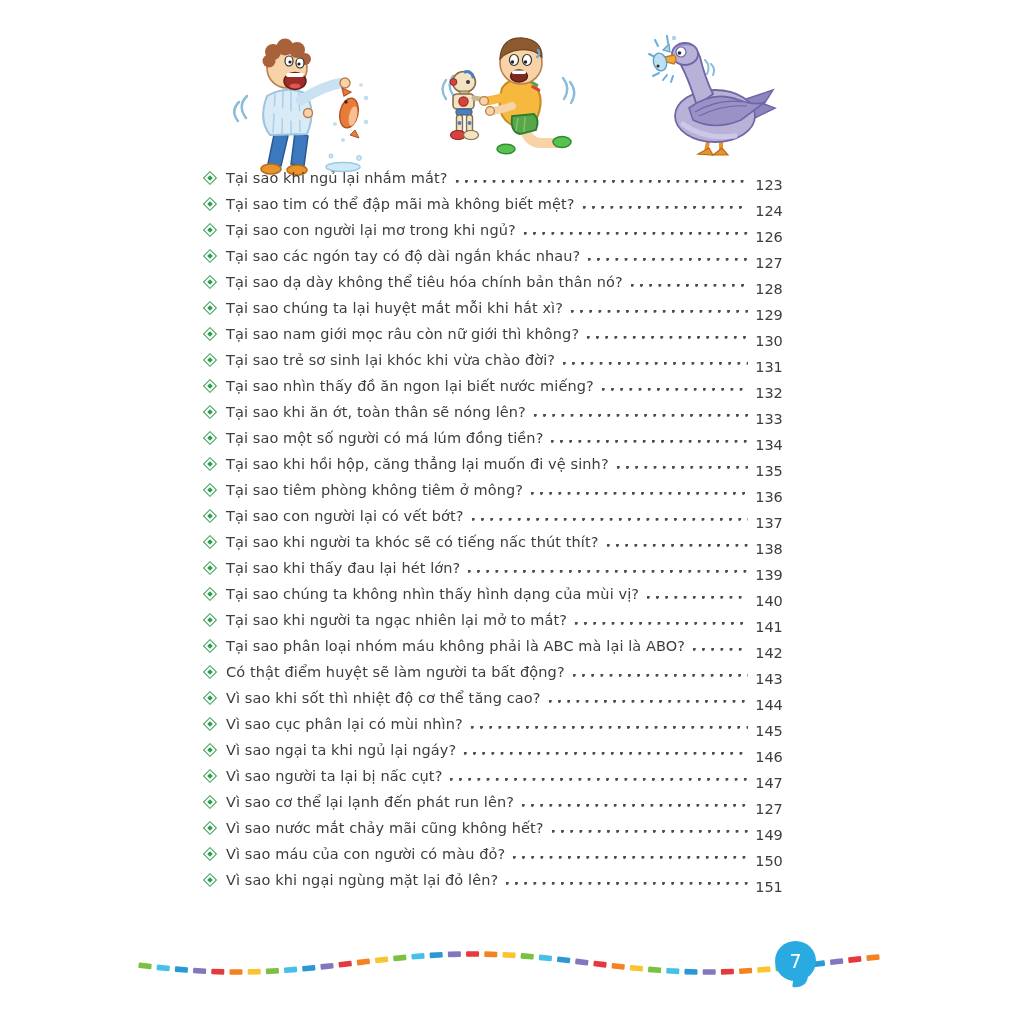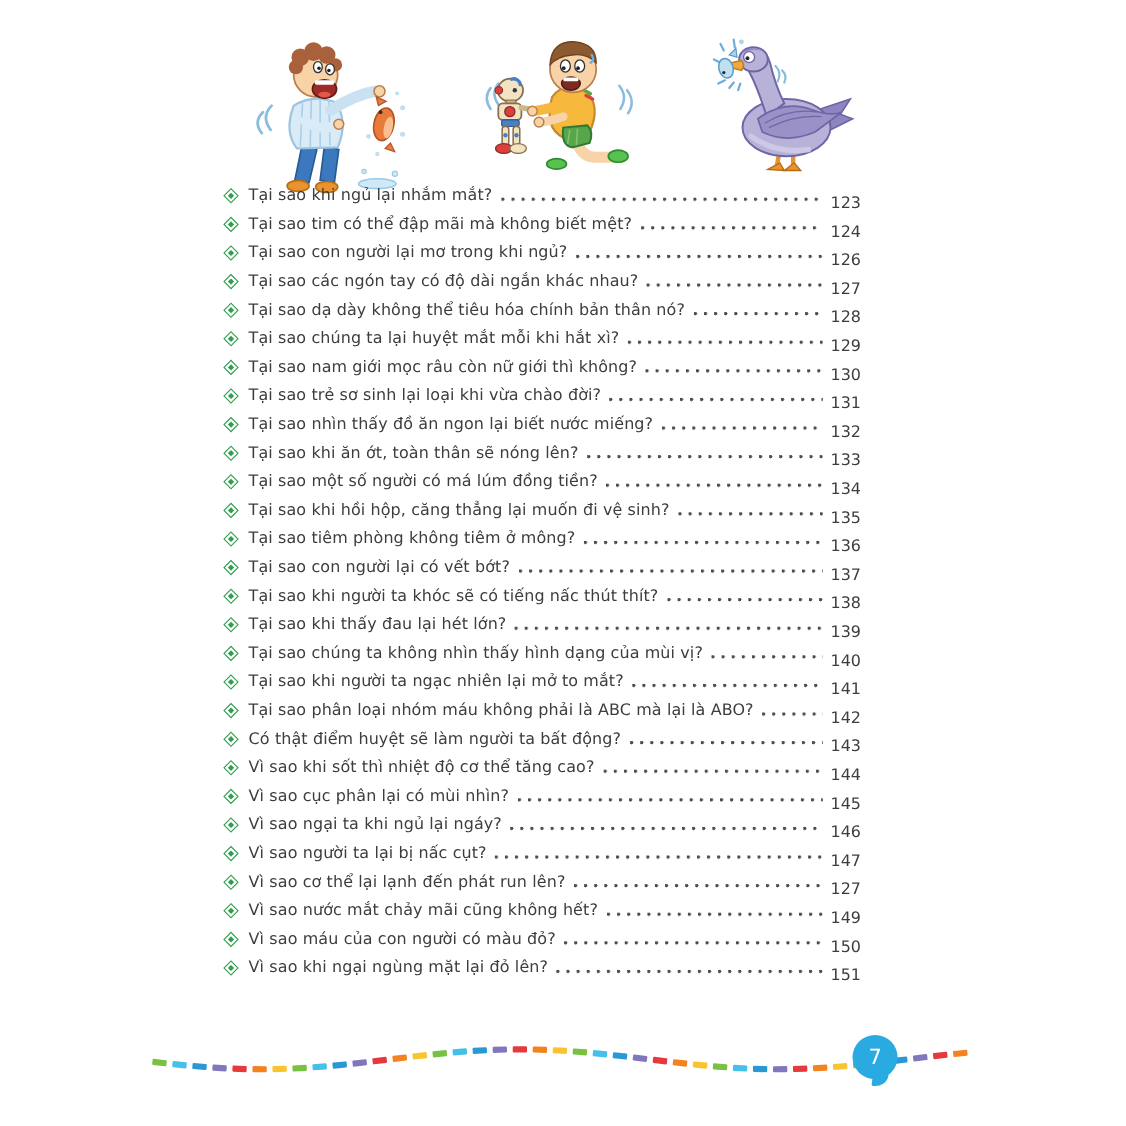--- a/index.html
+++ b/index.html
@@ -18,21 +18,21 @@
     flex:none;width:8px;height:8px;border:1.7px solid var(--green,#2f9e4e);
     transform:rotate(45deg);position:relative;margin:0 11px 0 2px;background:#fff;
   }
   .bullet::after{content:"";position:absolute;inset:1.6px;background:var(--green,#2f9e4e);}
   .toc-title{flex:none;white-space:nowrap;letter-spacing:.1px;}
   .leader{
     flex:1;min-width:12px;height:7px;margin:6px 7px 0 7px;
     background-image:radial-gradient(circle at 2.2px 3.2px,#4c4c4c 1.45px,transparent 1.7px);
     background-size:9.2px 7px;background-repeat:repeat-x;
   }
-  .toc-page{flex:none;min-width:28px;text-align:left;margin-top:14px;}
+  .toc-page{flex:none;min-width:28px;text-align:center;margin-top:14px;}
 
   
   .wave-wrap{position:absolute;left:0;top:933px;width:1024px;height:70px;}
   .page-badge{
     position:absolute;left:775px;top:941px;width:41px;height:40px;
     background:var(--badge,#29abe2);border-radius:50%;
     display:flex;align-items:center;justify-content:center;
     color:#fff;font-size:19px;z-index:2;
   }
   .page-badge::after{
@@ -235,21 +235,21 @@
 
   <div class="toc-row">
     <span class="bullet"></span>
     <span class="toc-title">Tại sao nam giới mọc râu còn nữ giới thì không?</span>
     <span class="leader"></span>
     <span class="toc-page">130</span>
   </div>
 
   <div class="toc-row">
     <span class="bullet"></span>
-    <span class="toc-title">Tại sao trẻ sơ sinh lại loại khi vừa chào đời?</span>
+    <span class="toc-title">Tại sao trẻ sơ sinh lại khóc khi vừa chào đời?</span>
     <span class="leader"></span>
     <span class="toc-page">131</span>
   </div>
 
   <div class="toc-row">
     <span class="bullet"></span>
     <span class="toc-title">Tại sao nhìn thấy đồ ăn ngon lại biết nước miếng?</span>
     <span class="leader"></span>
     <span class="toc-page">132</span>
   </div>

